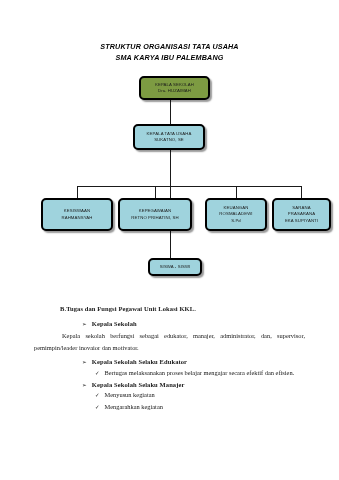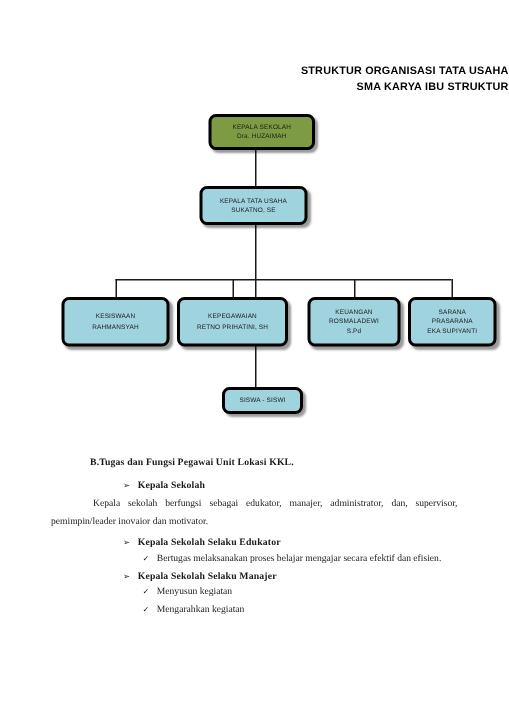--- a/index.html
+++ b/index.html
@@ -5,24 +5,25 @@
   html,body{margin:0;padding:0;}
   body{
     width:339px;height:480px;background:#ffffff;
     font-family:"Liberation Serif",serif;
     color:#000;overflow:hidden;position:relative;
   }
   .page{position:absolute;inset:0;background:#fff;}
 
   
   .title-block{
-    position:absolute;left:0;top:41px;width:339px;text-align:right;
+    position:absolute;left:0;top:41px;width:339px;text-align:center;
     font-family:"Liberation Sans",sans-serif;
     font-weight:bold;font-size:7.2px;letter-spacing:.15px;line-height:11px;
     color:#000;
+    font-style:italic;
   }
 
   
   .chart{position:absolute;left:0;top:0;width:339px;height:290px;}
 
   .node{
     position:absolute;box-sizing:border-box;
     border:2.4px solid #000;border-radius:5px;
     display:flex;flex-direction:column;align-items:center;justify-content:center;
     font-family:"Liberation Sans",sans-serif;
@@ -82,21 +83,21 @@
   .lvl2 .txt{flex:1;text-align:justify;}
   .tight{margin-top:0;margin-bottom:0;}
 </style>
 </head>
 <body>
 
 <div class="page">
 
   <div class="title-block">
     <div>STRUKTUR ORGANISASI TATA USAHA</div>
-    <div>SMA KARYA IBU STRUKTUR</div>
+    <div>SMA KARYA IBU PALEMBANG</div>
   </div>
 
   <div class="chart">
 
     <div class="ln v c-kepsek-katu"></div>
     <div class="ln v c-katu-bus"></div>
     <div class="ln h c-bus"></div>
     <div class="ln v c-d0"></div>
     <div class="ln v c-d1"></div>
     <div class="ln v c-d2"></div>

